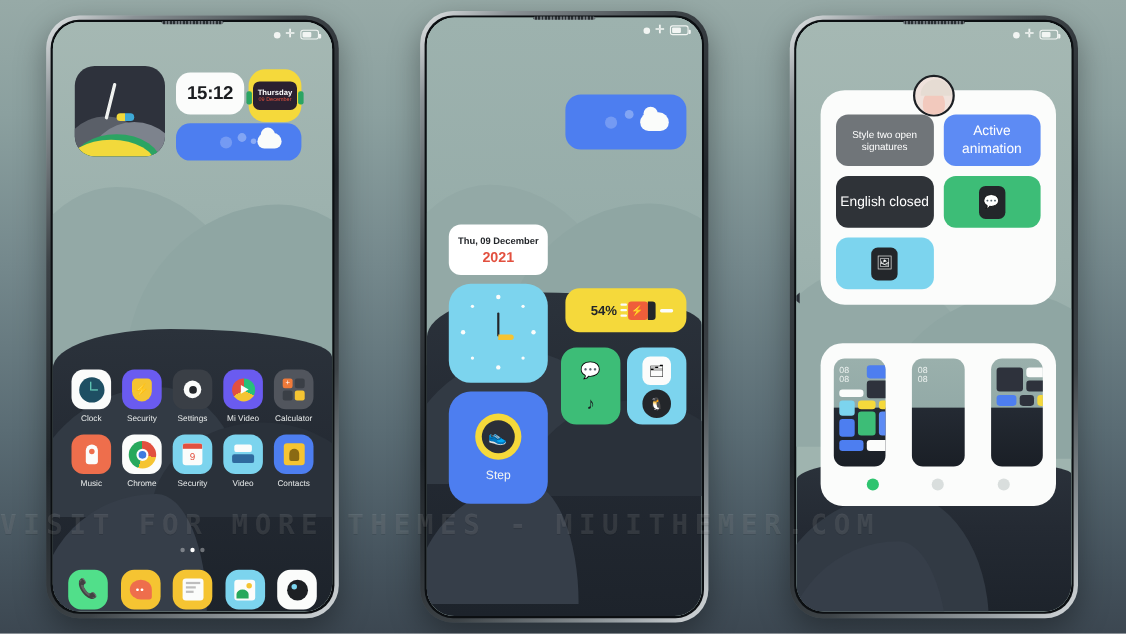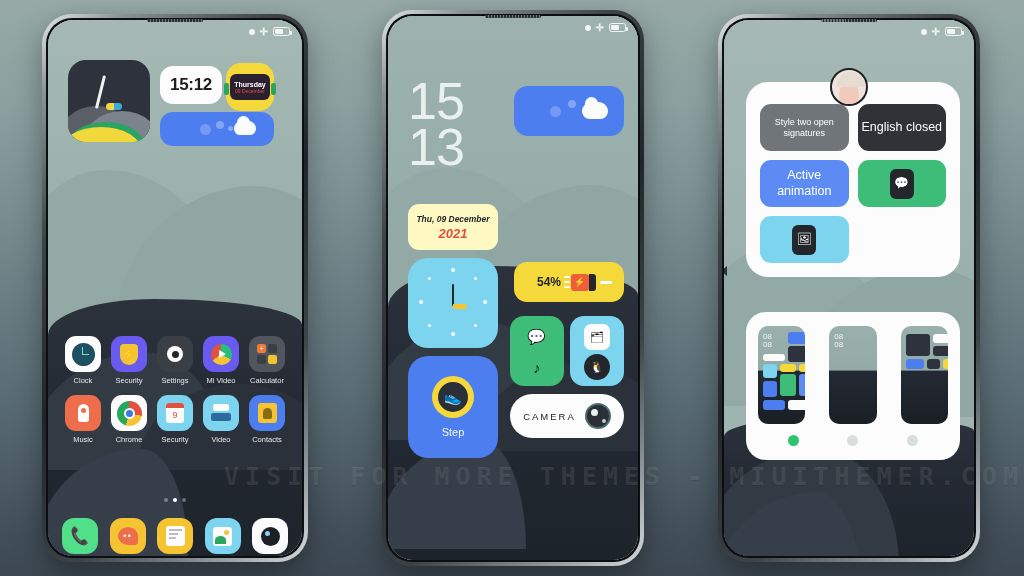--- a/index.html
+++ b/index.html
@@ -7,21 +7,21 @@
   body {
     font-family: "Liberation Sans", sans-serif;
     background: linear-gradient(180deg, #97aaa7 0%, #8ba09f 18%, #74888c 42%, #5a6c74 68%, #46545e 88%, #3c4751 100%);
     position: relative;
   }
 
   
   #watermark {
     position: absolute;
     left: 0; top: 462px; width: 1024px;
-    text-align: right;
+    text-align: left;
     font-family: "DejaVu Sans Mono", monospace;
     font-size: 25px;
     font-weight: bold;
     letter-spacing: 6px;
     color: rgba(255,255,255,0.10);
     text-shadow: 0 1px 0 rgba(0,0,0,0.10);
     white-space: nowrap;
     z-index: 60;
     pointer-events: none;
   }
@@ -160,22 +160,22 @@
     display: flex; justify-content: space-between; z-index: 11;
   }
   .dock .app-ic { width: 36px; height: 36px; border-radius: 12px; }
 
   
   .p2 { position: absolute; inset: 0; z-index: 10; }
   .p2-time { position: absolute; left: 20px; top: 62px; color: #e9f0ee;
              font-size: 52px; line-height: 46px; font-weight: 300; letter-spacing: -1px; }
   .p2-date {
     position: absolute; left: 20px; top: 188px; width: 90px; height: 46px;
-    border-radius: 11px; background: #fef9c3; display:flex; flex-direction:column;
-    align-items:center; justify-content:center; gap:2px;font-style:italic;
+    border-radius: 11px; background: #ffffff; display:flex; flex-direction:column;
+    align-items:center; justify-content:center; gap:2px;
   }
   .p2-date .d1 { font-size: 8.5px; font-weight: bold; color:#23262a; }
   .p2-date .d2 { font-size: 13px; font-weight: bold; color:#e2503f; }
 
   .p2-wx { position:absolute; left:126px; top:70px; width:110px; height:50px; border-radius:14px; background:#4d7ef0; overflow:hidden; }
   .p2-gal { position:absolute; left:126px; top:130px; width:110px; height:106px; border-radius:18px; background:#2e323c; overflow:hidden; }
   .p2-gal .ttl { position:absolute; left:0; right:0; top:34px; text-align:center; color:#f2f5f3; font-size:10px; letter-spacing:3px; }
 
   .p2-clock {
     position:absolute; left:20px; top:242px; width:90px; height:90px;
@@ -461,24 +461,20 @@
 
       <div class="statusbar">
         <div class="sb-dot"></div>
         <div class="sb-plus">✛</div>
         <div class="sb-batt">
             <i></i>
           </div>
       </div>
 
       <div class="p2">
-        <div class="p2-time">
-          <div>15</div>
-          <div>13</div>
-        </div>
 
         <div class="p2-date">
           <div class="d1">Thu, 09 December</div>
           <div class="d2">2021</div>
         </div>
 
         <div class="p2-wx">
           <div class="wx-b1" style="left:36px;top:20px;"></div>
           <div class="wx-b2" style="left:54px;top:14px;"></div>
           <div class="wx-b3" style="left:68px;top:22px;"></div>
@@ -531,24 +527,20 @@
 
         <div class="p2-folder-b">
           <div class="fold-ic" style="left:14px;top:8px;background:#fbfcfb;">
             <span style="font-size:11px;">🗂</span>
           </div>
           <div class="fold-ic" style="left:14px;top:38px;background:#23262a;border-radius:50%;">
             <span style="font-size:11px;">🐧</span>
           </div>
         </div>
 
-        <div class="p2-camera">
-          <div class="lbl">CAMERA</div>
-          <div class="cam-lens"></div>
-        </div>
       </div>
 
     </div>
   </div>
 </div>
 
 <div class="phone" id="phone-3">
   <div class="phone-inner">
     <div class="earpiece"></div>
     <div class="screen">
@@ -573,22 +565,22 @@
       <div class="p3-arrow"></div>
 
       <div class="p3-avatar">
         <div class="hair"></div>
           <div class="face"></div>
       </div>
 
       <div class="p3-card">
         <div class="p3-grid">
           <div class="p3-tile small" style="background:#707579;color:#fff;">Style two open signatures</div>
+          <div class="p3-tile mid" style="background:#5d8bf4;color:#fff;">Active animation</div>
           <div class="p3-tile mid" style="background:#2f3338;color:#fff;">English closed</div>
-          <div class="p3-tile mid" style="background:#5d8bf4;color:#fff;">Active animation</div>
           <div class="p3-tile" style="background:#3dbd77;">
             <div class="p3-iconchip">💬</div>
           </div>
           <div class="p3-tile" style="background:#7cd4ee;">
             <div class="p3-iconchip">🖼</div>
           </div>
         </div>
       </div>
 
       <div class="p3-card2">

